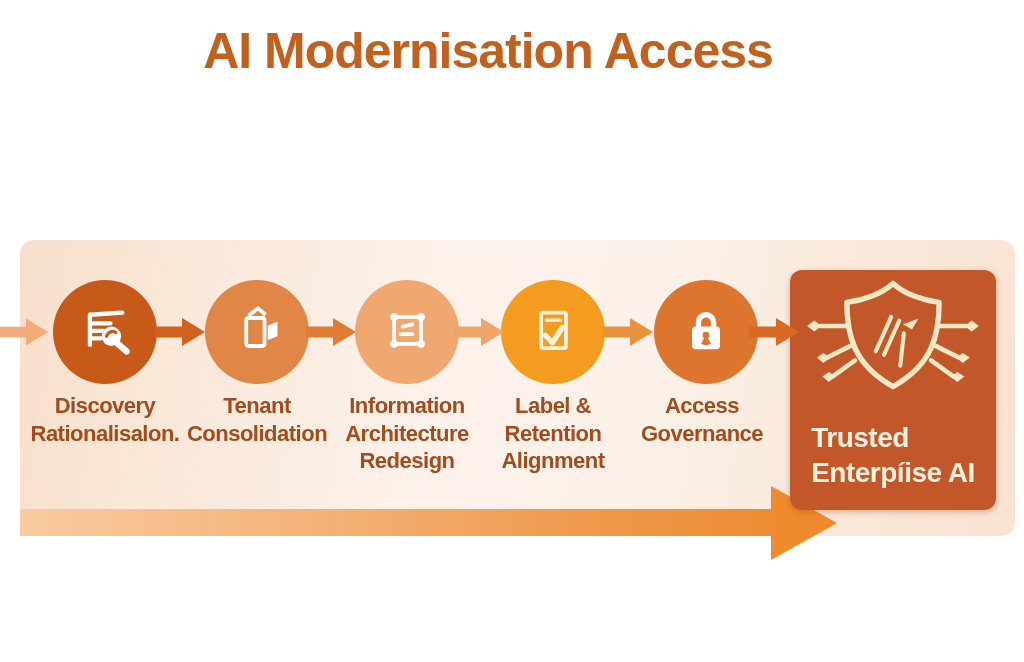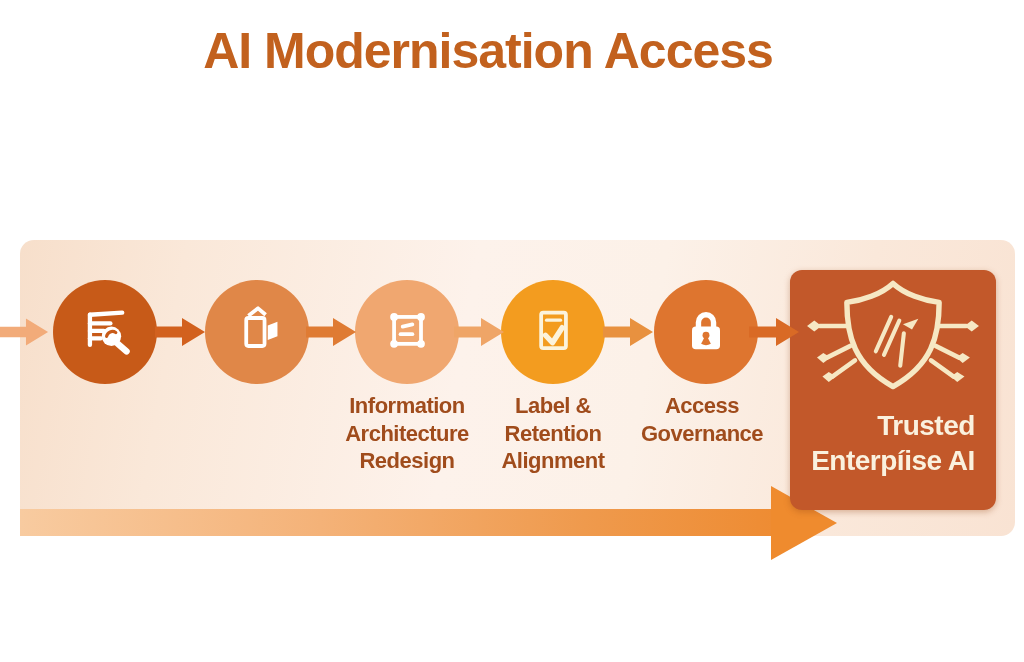--- a/index.html
+++ b/index.html
@@ -28,21 +28,21 @@
     letter-spacing:-0.5px;color:#A04C1C;white-space:pre-line;
   }
   .connector{position:absolute;top:314px;z-index:3;}
   .result-box{
     position:absolute;left:790px;top:270px;width:206px;height:240px;
     border-radius:12px;z-index:2;background:#C2582A;
     box-shadow:0 2px 6px rgba(150,70,20,0.35);
     display:flex;flex-direction:column;align-items:center;
   }
   .result-label{
-    margin-top:8px;text-align:right;font-size:28px;font-weight:bold;
+    margin-top:20px;text-align:left;font-size:28px;font-weight:bold;
     line-height:1.25;color:#FAF1DE;white-space:pre-line;letter-spacing:-0.5px;
   }
   .timeline-arrow-body{
     position:absolute;left:20px;top:509px;width:752px;height:27px;z-index:1;
     background:linear-gradient(to right,#F8CBA0 0%,#F4B278 40%,#EF9A4D 75%,#EE8C33 100%);
   }
   .timeline-arrow-head{
     position:absolute;left:771px;top:486px;width:0;height:0;z-index:1;
     border-top:37px solid transparent;border-bottom:37px solid transparent;
     border-left:66px solid #EF8B2E;
@@ -83,28 +83,32 @@
           <path d="M12 10 V38"></path>
         <path d="M12 18 H31"></path>
           <path d="M12 25 H25"></path>
           <path d="M12 32 H22"></path>
       </g>
       <circle cx="32" cy="30" r="9" fill="#FFFFFF"></circle>
       <path d="M27.5 30 a5.5 5.5 0 0 1 8.5 -3.5" stroke="currentColor" stroke-width="3" fill="none" stroke-linecap="round"></path>
       <path d="M38 37 L46 44" stroke="#FFFFFF" stroke-width="6" stroke-linecap="round"></path>
     </svg>
   </div>
+  <div class="step-label" style="left: 10px; color: rgb(160, 76, 28);">Discovery
+Rationalisalon.</div>
 
   <div class="circle" style="left: 205px; background: rgb(224, 135, 72); color: rgb(224, 135, 72);">
     <svg width="56" height="56" viewBox="0 0 52 52">
       <rect x="16" y="13" width="17" height="26" rx="2" stroke="#FFFFFF" stroke-width="3.5" fill="none"></rect>
       <path d="M18 11 L27 4 L34 10" stroke="#FFFFFF" stroke-width="3.5" fill="none" stroke-linejoin="round"></path>
       <path d="M36 20 L45 16.5 V30 L36 33.5 Z" fill="#FFFFFF"></path>
     </svg>
   </div>
+  <div class="step-label" style="left: 162px; color: rgb(160, 76, 28);">Tenant
+Consolidation</div>
 
   <div class="circle" style="left: 355px; background: rgb(240, 167, 112); color: rgb(240, 167, 112);">
     <svg width="56" height="56" viewBox="0 0 52 52">
       <rect x="14" y="12" width="25" height="25" stroke="#FFFFFF" stroke-width="3.5" fill="none"></rect>
       <circle cx="14" cy="12" r="3.6" fill="#FFFFFF"></circle>
         <circle cx="39" cy="12" r="3.6" fill="#FFFFFF"></circle>
       <circle cx="14" cy="37" r="3.6" fill="#FFFFFF"></circle>
         <circle cx="39" cy="37" r="3.6" fill="#FFFFFF"></circle>
       <path d="M22 21 L31 19" stroke="#FFFFFF" stroke-width="3.5" stroke-linecap="round"></path>
       <path d="M20 28 H31" stroke="#FFFFFF" stroke-width="3.5" stroke-linecap="round"></path>

